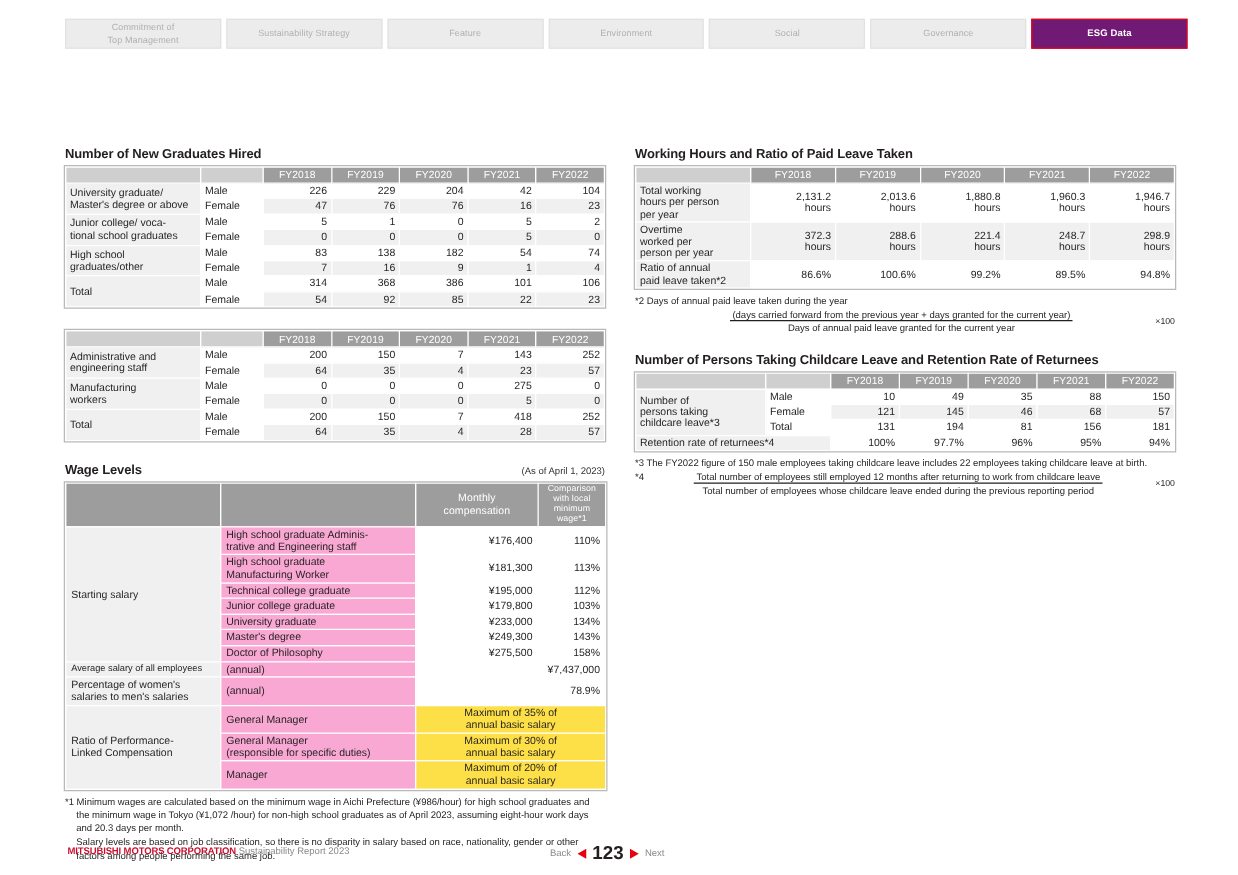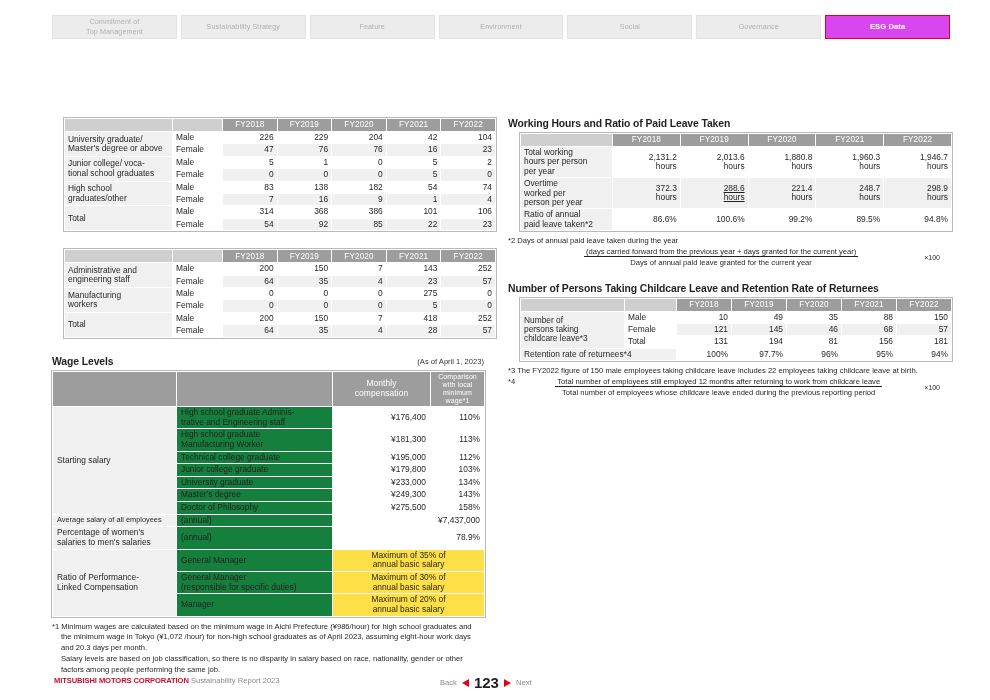--- a/index.html
+++ b/index.html
@@ -26,21 +26,21 @@
     display: flex; align-items: center; justify-content: center;
     text-align: center;
     font-size: 7.2px;
     line-height: 1.35;
     color: #b0b0b0;
     letter-spacing: .1px;
     padding: 0 2px;
     white-space: pre-line;
   }
   .navtab.active {
-    background: #d946ef;
+    background: #701a75;
     border-color: #e50012;
     color: #ffffff;
     font-weight: bold;
     font-size: 7.6px;
   }
 
   
   .col { position: absolute; top: 118px; width: 432px; }
   #col-left  { left: 52px; }
   #col-right { left: 508px; }
@@ -59,21 +59,20 @@
   .sec-head h2.sec { margin: 0; }
   .asof { font-size: 7.6px; color: #333; padding-bottom: 1px; }
 
   
   table.dt {
     border-collapse: collapse;
     width: 100%;
     table-layout: fixed;
     font-size: 8.4px;
     color: #231f20;
-    margin-left: 12px;
   }
   table.dt td, table.dt th {
     border: 1px solid #ffffff;
     padding: 1px 3px;
     vertical-align: middle;
     line-height: 1.12;
     font-weight: normal;
   }
   table.dt { outline: 1px solid #b9b9b9; }
   thead th {
@@ -98,21 +97,21 @@
     border: 1px solid #ffffff;
     padding: 1px 4px; vertical-align: middle; line-height: 1.15;
     font-weight: normal;
   }
   table.wage thead th { background: #9d9d9d; color: #fff; text-align: center; }
   table.wage thead th.w-blank1 { background: #9d9d9d; }
   table.wage thead th.w-blank2 { background: #9d9d9d; }
   table.wage thead th.w-mon { font-size: 8.4px; }
   table.wage thead th.w-cmp { font-size: 7px; line-height: 1.15; }
   td.wl   { background: #f0f0f0; text-align: left; }
-  td.wm   { background: #15803d; text-align: left; }
+  td.wm   { background: #f9a8d4; text-align: left; }
   td.wv   { background: #ffffff; text-align: right; }
   td.wvc  { background: #fde047; text-align: center; line-height: 1.15; }
 
   
   .fn {
     font-size: 7.6px; line-height: 1.42; color: #231f20;
     margin-top: 5px;
   }
   .fn .ind { display: block; padding-left: 9px; text-indent: -9px; }
   .fn .ind2 { display: block; padding-left: 9px; }
@@ -152,20 +151,21 @@
       <div class="navtab">Sustainability Strategy</div>
       <div class="navtab">Feature</div>
       <div class="navtab">Environment</div>
       <div class="navtab">Social</div>
       <div class="navtab">Governance</div>
       <div class="navtab active">ESG Data</div>
     </div>
 
   <div class="col" id="col-left">
 
+    <h2 class="sec">Number of New Graduates Hired</h2>
     <table class="dt" id="tbl-newgrad">
       <colgroup>
           <col style="width:108px">
           <col style="width:50px">
           <col>
           <col>
           <col>
           <col>
           <col>
         </colgroup>
@@ -474,21 +474,21 @@
 hours</td>
             <td class="num" style="white-space: pre-line;">1,946.7
 hours</td>
           </tr>
           <tr>
             <td class="lbl b" style="white-space: pre-line;">Overtime
 worked per
 person per year</td>
             <td class="numg" style="white-space: pre-line;">372.3
 hours</td>
-            <td class="numg" style="white-space: pre-line; text-decoration: underline;">288.6
+            <td class="numg" style="white-space: pre-line;">288.6
 hours</td>
             <td class="numg" style="white-space: pre-line;">221.4
 hours</td>
             <td class="numg" style="white-space: pre-line;">248.7
 hours</td>
             <td class="numg" style="white-space: pre-line;">298.9
 hours</td>
           </tr>
           <tr>
             <td class="lbl b" style="white-space: pre-line;">Ratio of annual

